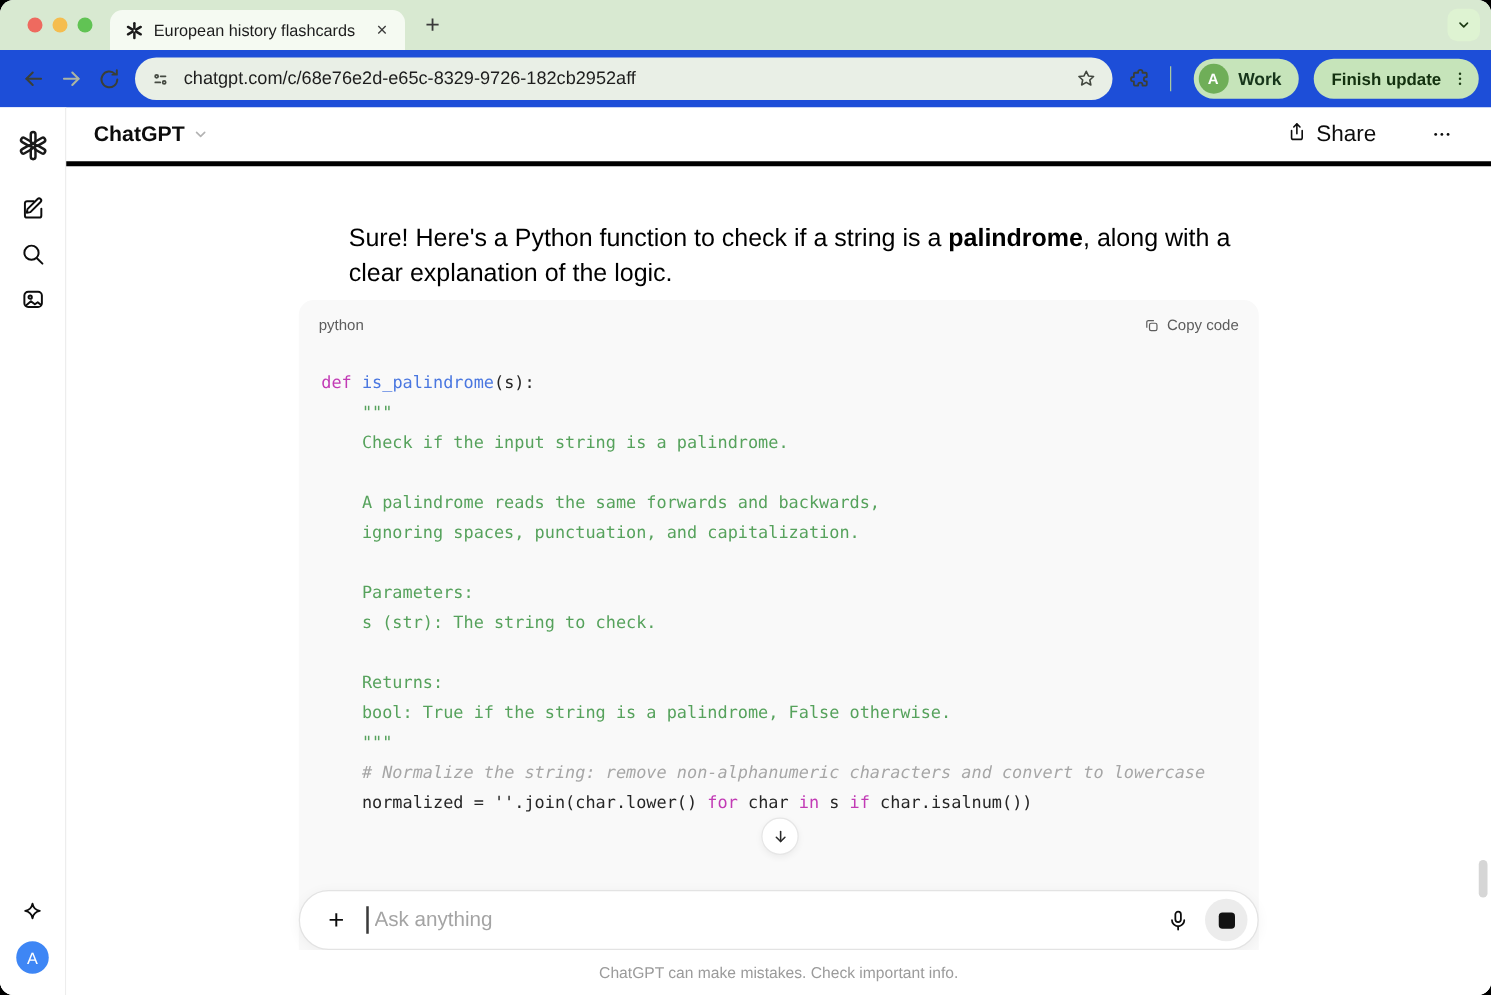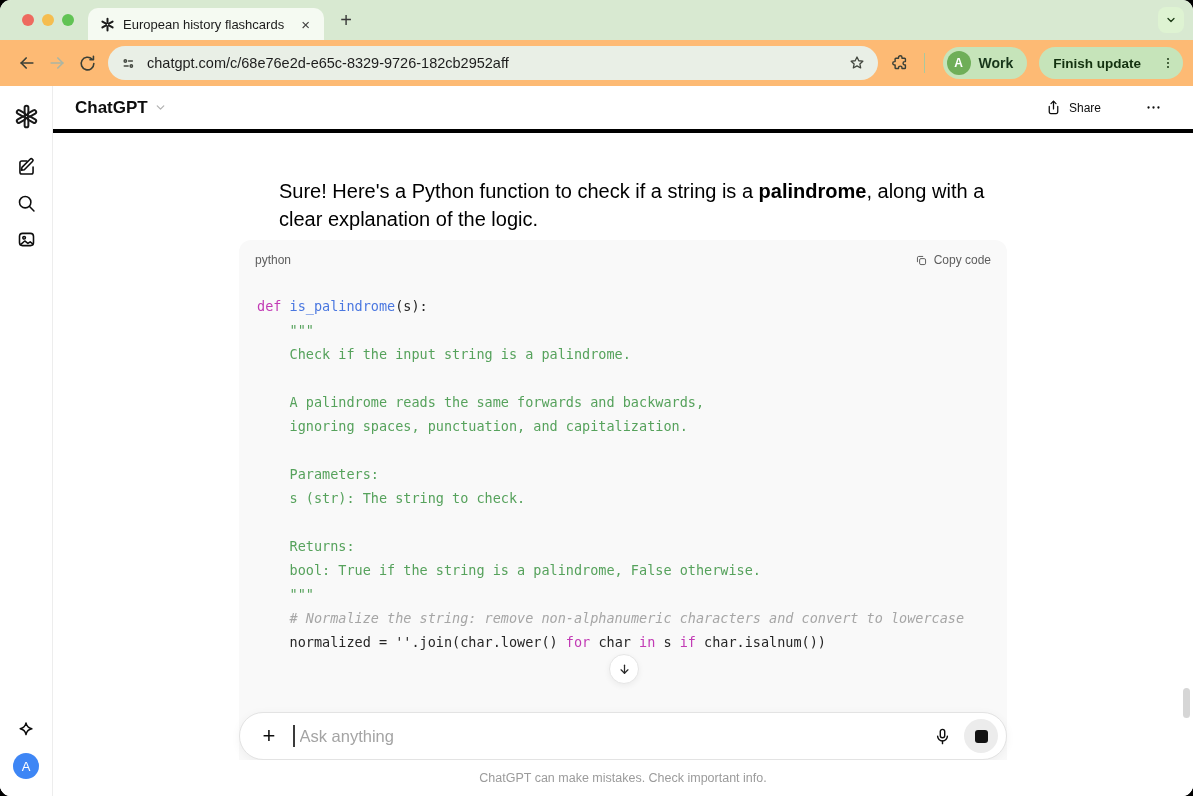--- a/index.html
+++ b/index.html
@@ -11,47 +11,47 @@
   .dot{width:12px;height:12px;border-radius:50%;}
   .dot.red{background:#ee6a5f;} .dot.yellow{background:#f5bd4f;} .dot.green{background:#61c354;}
   .tab{position:absolute;left:88px;top:8px;width:236px;height:32px;background:#f5faf2;
        border-radius:10px 10px 0 0;display:flex;align-items:center;padding:0 10px 0 12px;box-sizing:border-box;gap:8px;}
   .tab-title{flex:1;font-size:13px;color:#1c1c1c;white-space:nowrap;overflow:hidden;}
   .tab-close{font-size:15px;color:#3c3c3c;line-height:1;cursor:default;padding:2px 4px;border-radius:4px;}
   .newtab{position:absolute;left:334px;top:8px;width:24px;height:24px;display:flex;align-items:center;justify-content:center;
           font-size:20px;color:#3a3a3a;}
   .tabchevron{position:absolute;right:9px;top:7px;width:26px;height:26px;border-radius:8px;background:#def3d2;
               display:flex;align-items:center;justify-content:center;}
-  .toolbar{height:46px;background:#fdba74;display:flex;align-items:center;padding:0 10px 0 12px;box-sizing:border-box;}
+  .toolbar{height:46px;background:#1d4ed8;display:flex;align-items:center;padding:0 10px 0 12px;box-sizing:border-box;}
   .navbtn{width:30px;height:30px;display:flex;align-items:center;justify-content:center;border-radius:50%;}
   .urlbar{flex:1;height:34px;margin:0 8px 0 6px;background:#e9efe6;border-radius:17px;display:flex;align-items:center;
           padding:0 12px;gap:10px;min-width:0;}
   .url-text{flex:1;font-size:14.5px;color:#1d1d1d;white-space:nowrap;overflow:hidden;}
   .sep{width:1px;height:20px;background:#a9c89e;margin:0 10px 0 8px;}
   .pill{height:32px;border-radius:16px;background:#c6e4ba;display:flex;align-items:center;box-sizing:border-box;}
   .work-pill{padding:0 14px 0 4px;gap:8px;margin-left:8px;}
   .work-avatar{width:24px;height:24px;border-radius:50%;background:#6fae58;color:#fff;font-size:12px;font-weight:bold;
                display:flex;align-items:center;justify-content:center;}
   .work-label{font-size:14px;font-weight:600;color:#17351a;}
-  .update-pill{margin-left:12px;padding:0 4px 0 14px;gap:16px;}
+  .update-pill{margin-left:12px;padding:0 4px 0 14px;gap:4px;}
   .update-label{font-size:13.5px;font-weight:600;color:#13310f;}
   .kebab{width:22px;height:22px;display:flex;align-items:center;justify-content:center;}
   
   .app{position:absolute;top:86px;left:0;right:0;bottom:0;background:#fff;display:flex;}
   .sidebar{position:relative;width:52px;min-width:52px;border-right:1px solid #ededed;background:#fff;}
   .side-icon{position:absolute;left:50%;transform:translateX(-50%);width:32px;height:32px;border-radius:8px;
              display:flex;align-items:center;justify-content:center;}
   .side-avatar{position:absolute;left:50%;transform:translateX(-50%);width:26px;height:26px;border-radius:50%;
                background:#3e86f5;color:#fff;font-size:13px;display:flex;align-items:center;justify-content:center;}
   .main{flex:1;position:relative;min-width:0;}
   .chat-header{height:47px;border-bottom:4px solid #000000;display:flex;align-items:center;padding:0 26px 0 16px;box-sizing:border-box;}
   .brand{display:flex;align-items:center;gap:6px;padding:4px 6px;border-radius:8px;}
   .brand-name{font-size:17px;font-weight:600;color:#0d0d0d;}
   .header-right{margin-left:auto;display:flex;align-items:center;gap:30px;}
-  .share-btn{display:flex;align-items:center;gap:7px;font-size:12px;color:#0d0d0d;padding:5px 8px;border-radius:8px;}
+  .share-btn{display:flex;align-items:flex-start;gap:7px;font-size:18px;color:#0d0d0d;padding:5px 8px;border-radius:8px;}
   .ellipsis-btn{display:flex;align-items:center;justify-content:center;width:28px;height:28px;border-radius:8px;}
   .chat{position:absolute;top:47px;left:0;right:0;bottom:0;overflow:hidden;}
   .column{width:768px;margin:0 auto;}
   .bubble{margin-left:auto;width:536px;height:59px;box-sizing:border-box;background:#f2f2f2;border-radius:0 0 18px 18px;
           padding:5px 22px;overflow:hidden;font-size:16px;line-height:24px;color:#0d0d0d;}
   .answer{margin-top:44px;font-size:20px;line-height:28px;color:#000000;margin-left:40px;}
   .codeblock{margin-top:7px;height:540px;background:#f9f9f9;border-radius:12px;overflow:hidden;}
   .codehead{height:40px;display:flex;align-items:center;padding:0 16px;}
   .code-lang{font-size:12px;color:#5d5d5d;}
   .copy-btn{margin-left:auto;display:flex;align-items:flex-end;gap:6px;font-size:12px;color:#5d5d5d;}

